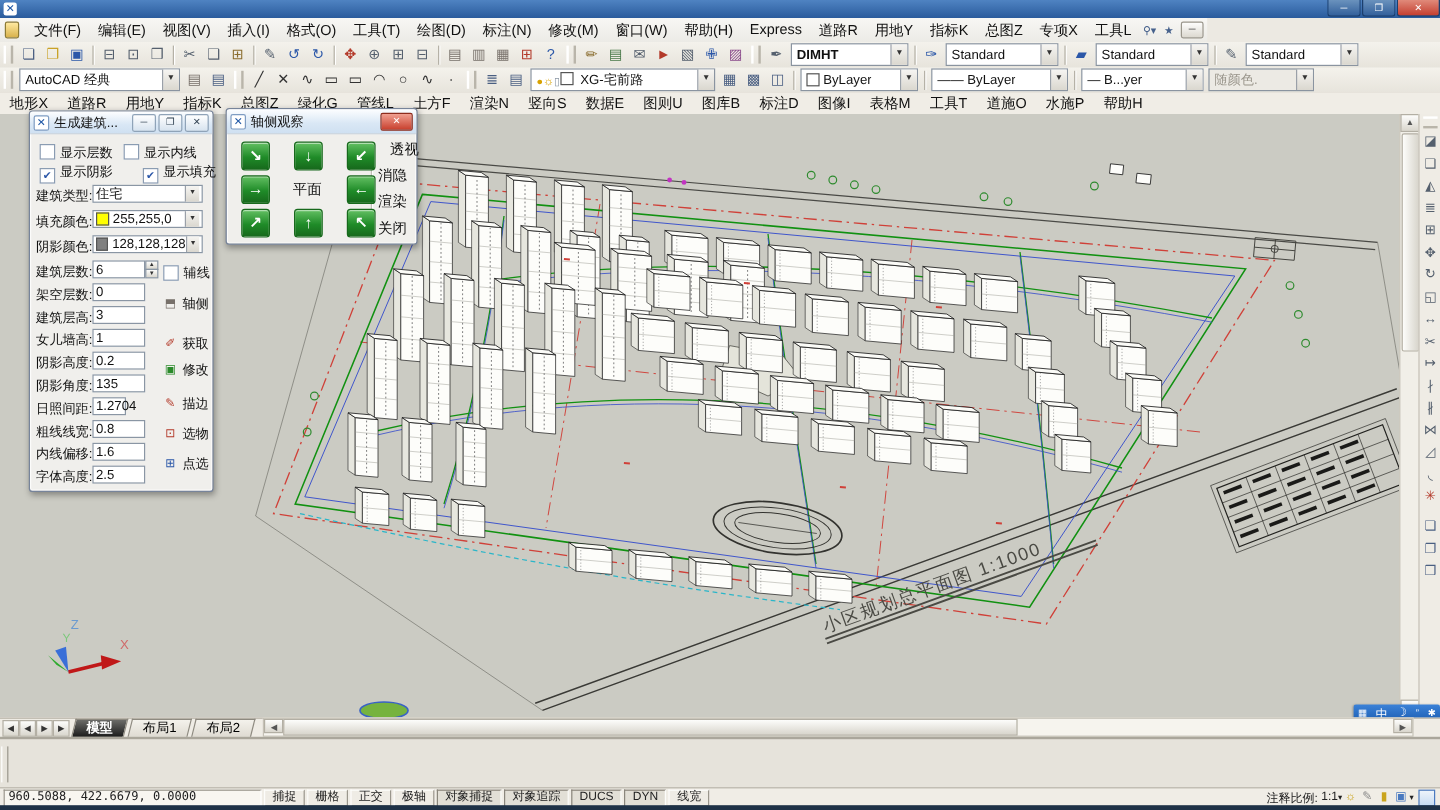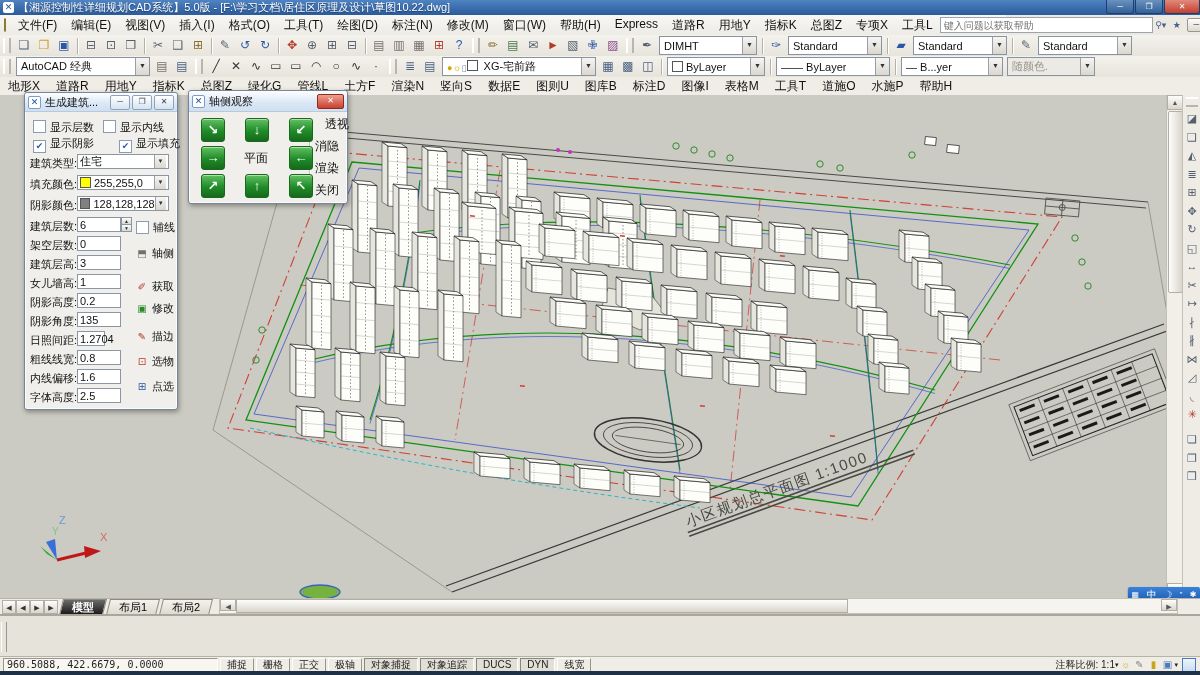--- a/index.html
+++ b/index.html
@@ -119,21 +119,20 @@
   #imebar{left:1128px;top:587px;width:72px;height:15px;background:linear-gradient(#3b82d8,#1b5cb0);
     border-radius:2px;display:flex;align-items:center;justify-content:space-around;color:#fff;font-size:10px;
     box-shadow:0 1px 2px rgba(0,0,0,.4);}
   #bottomstrip{left:0;top:671px;width:1200px;height:4px;background:#1e3146;}
 </style>
 </head>
 <body>
 
 <div id="titlebar" class="abs">
   <div id="app-icon">✕</div>
-  <div id="title-text">【湘源控制性详细规划CAD系统】5.0版 - [F:\学习文档\居住区原理及设计\草图10.22.dwg]</div>
   <div id="win-btns">
     <div class="winbtn">─</div>
     <div class="winbtn">❐</div>
     <div class="winbtn close">✕</div>
   </div>
 </div>
 
 <div id="menubar" class="abs">
   <div id="dwg-icon"></div>
   <div id="menu-items" style="display:flex;">
@@ -150,21 +149,20 @@
       <div class="menu-item">帮助(H)</div>
       <div class="menu-item">Express</div>
       <div class="menu-item">道路R</div>
       <div class="menu-item">用地Y</div>
       <div class="menu-item">指标K</div>
       <div class="menu-item">总图Z</div>
       <div class="menu-item">专项X</div>
       <div class="menu-item">工具L</div>
     </div>
   <div id="help-box">
-    <input id="help-input" placeholder="键入问题以获取帮助" style="">
     <div class="mini-ic">⚲▾</div>
     <div class="mini-ic">★</div>
     <span id="mdi-btns" style="display:flex;margin-right:3px;">
         <div class="mdi-btn">─</div>
       </span>
   </div>
 </div>
 
 <div id="toolbar-a" class="toolbar abs" style="top:35px;">
     <div class="grip"></div>
@@ -197,21 +195,21 @@
     <div class="grip"></div>
     <div class="tb-icon" style="color: rgb(138, 109, 47);">✏</div>
     <div class="tb-icon" style="color: rgb(74, 122, 74);">▤</div>
     <div class="tb-icon" style="color: rgb(85, 96, 110);">✉</div>
     <div class="tb-icon" style="color: rgb(179, 58, 42);">►</div>
     <div class="tb-icon" style="color: rgb(85, 96, 110);">▧</div>
     <div class="tb-icon" style="color: rgb(43, 87, 168);">✙</div>
     <div class="tb-icon" style="color: rgb(138, 74, 138);">▨</div>
     <div class="grip"></div>
     <div class="tb-icon" style="color: rgb(85, 96, 110);">✒</div>
-    <div class="combo" style="width: 92px;">
+    <div class="combo" style="width: 92px; font-weight: bold;">
       <span style="white-space: nowrap; overflow: hidden;">DIMHT</span>
       <span class="caret">▼</span>
     </div>
     <div class="sep"></div>
     <div class="tb-icon" style="color: rgb(43, 87, 168);">✑</div>
     <div class="combo" style="width: 88px;">
       <span style="white-space: nowrap; overflow: hidden;">Standard</span>
       <span class="caret">▼</span>
     </div>
     <div class="sep"></div>

